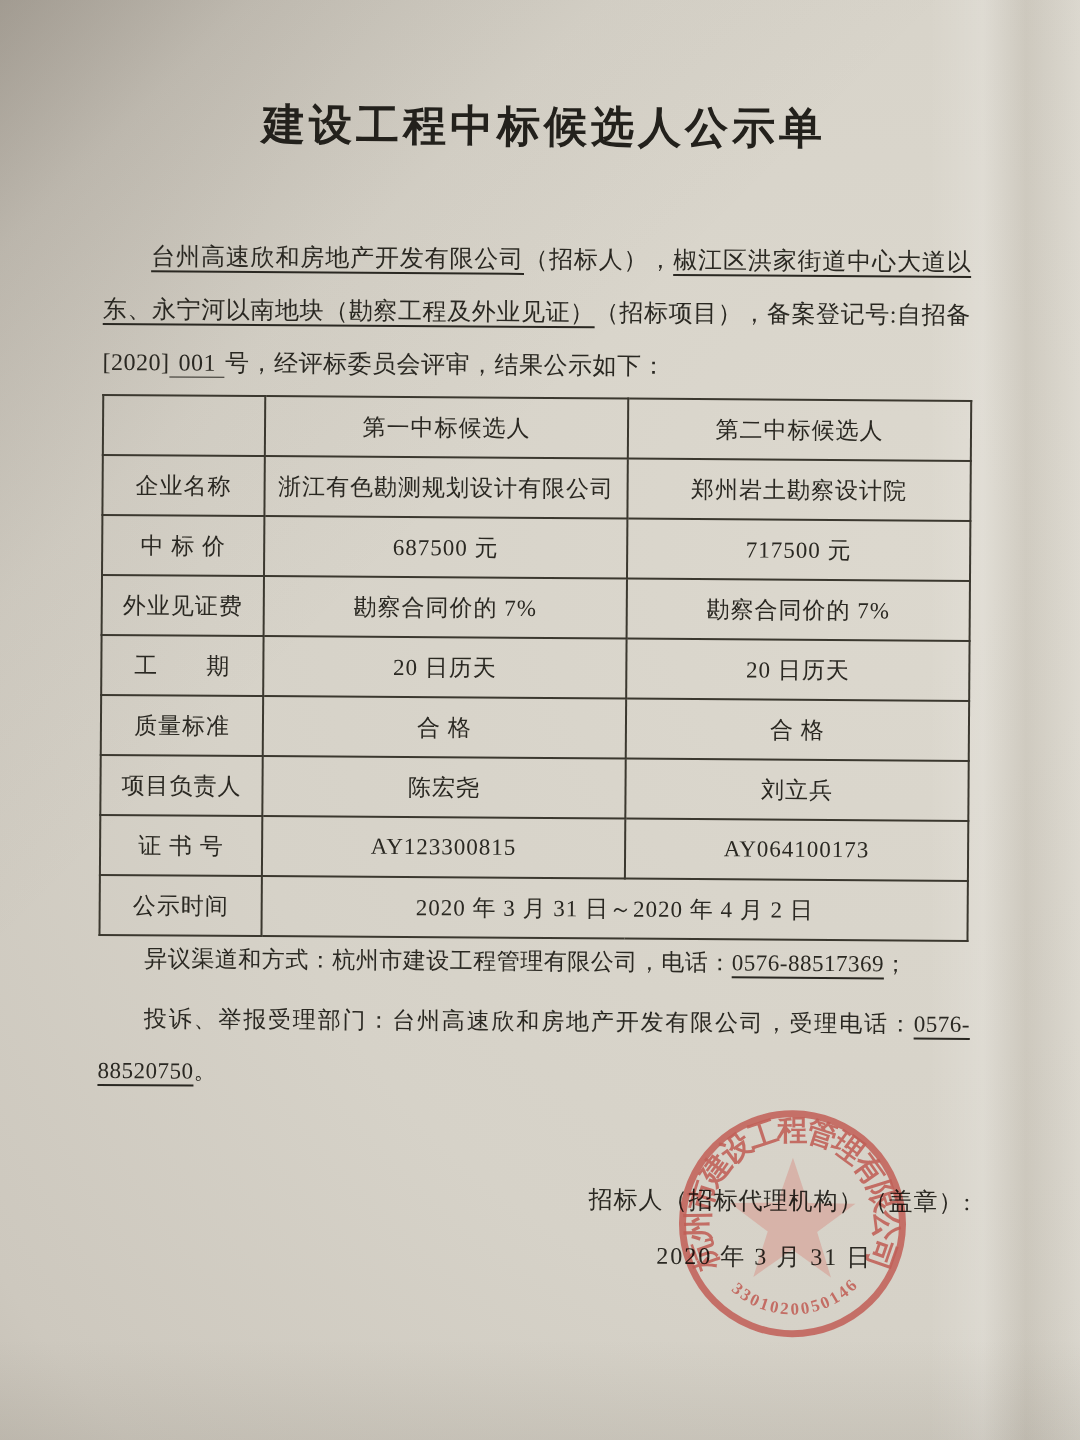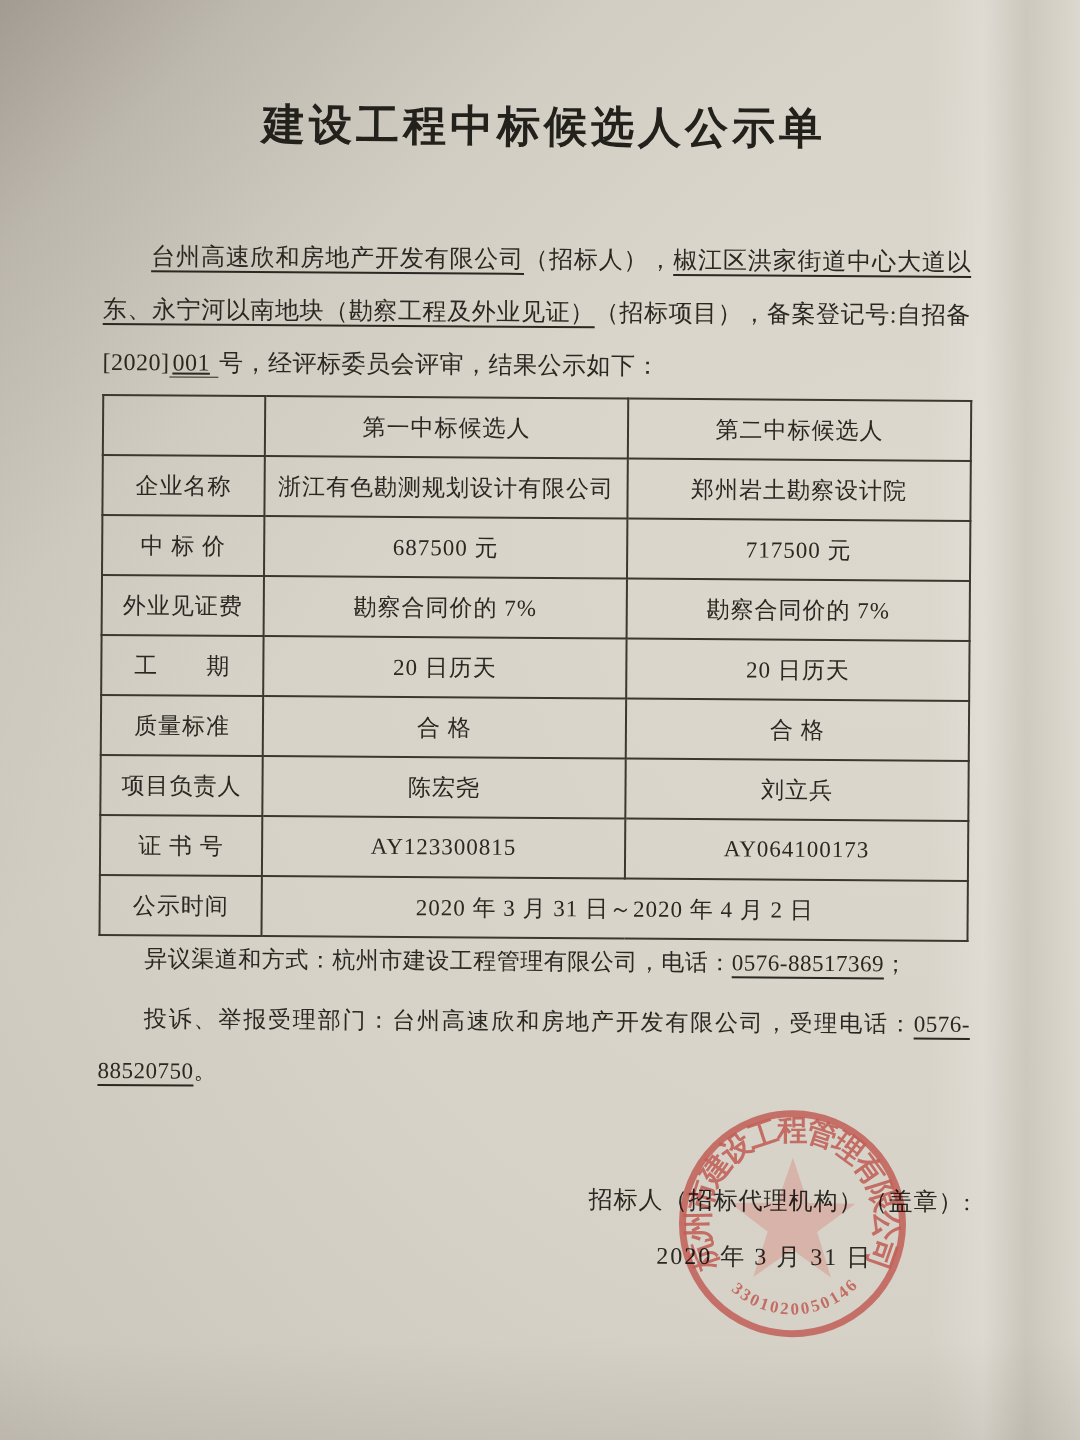--- a/index.html
+++ b/index.html
@@ -32,22 +32,21 @@
     font-size:24px;line-height:53px;text-align:justify;text-indent:2em;
     letter-spacing:0.5px;
   }
   .u{
     text-decoration:underline;
     text-underline-offset:6px;
     text-decoration-thickness:1.5px;
   }
   .num-u{
     border-bottom:1.6px solid #2a2822;
-    padding:0 9px 1px 3px;
-    text-decoration:underline;
+    padding:0 9px 1px 9px;
   }
   table.bid{
     position:absolute;top:397px;left:100px;width:868px;
     border-collapse:collapse;table-layout:fixed;
     font-size:23px;letter-spacing:1px;
   }
   table.bid th,table.bid td{
     border:2px solid #3b382f;
     text-align:center;vertical-align:middle;
     font-weight:normal;padding:0;

